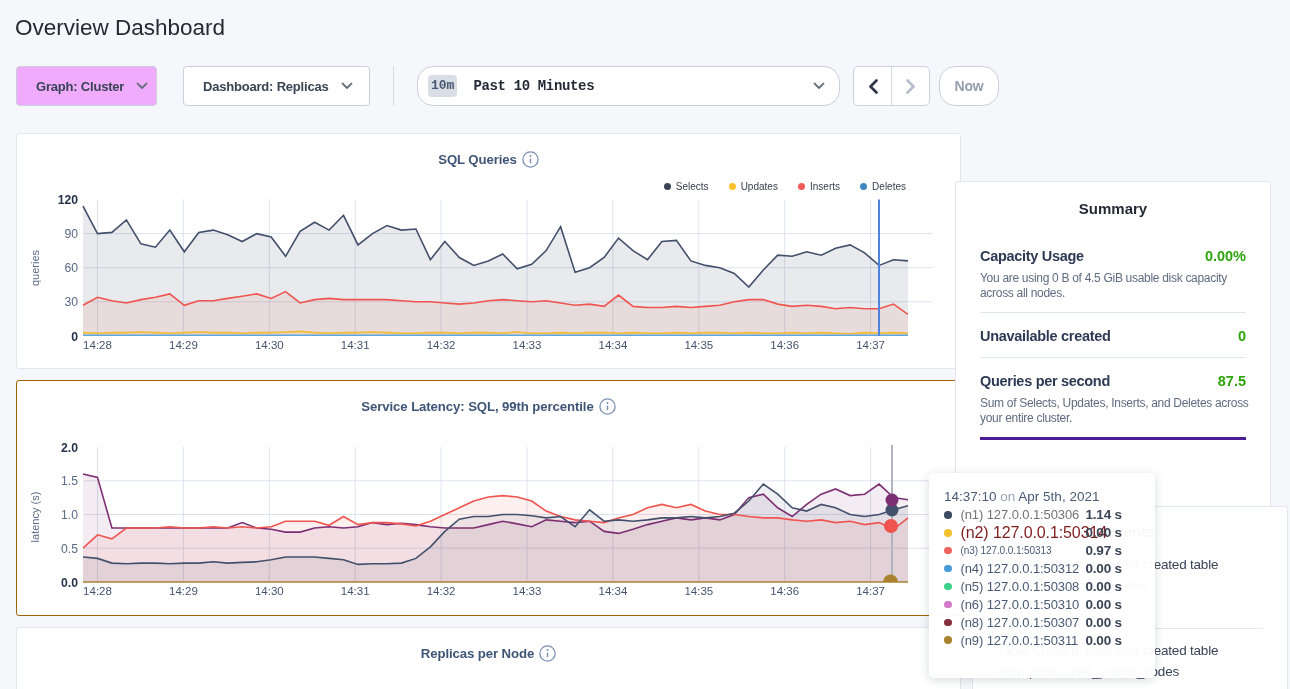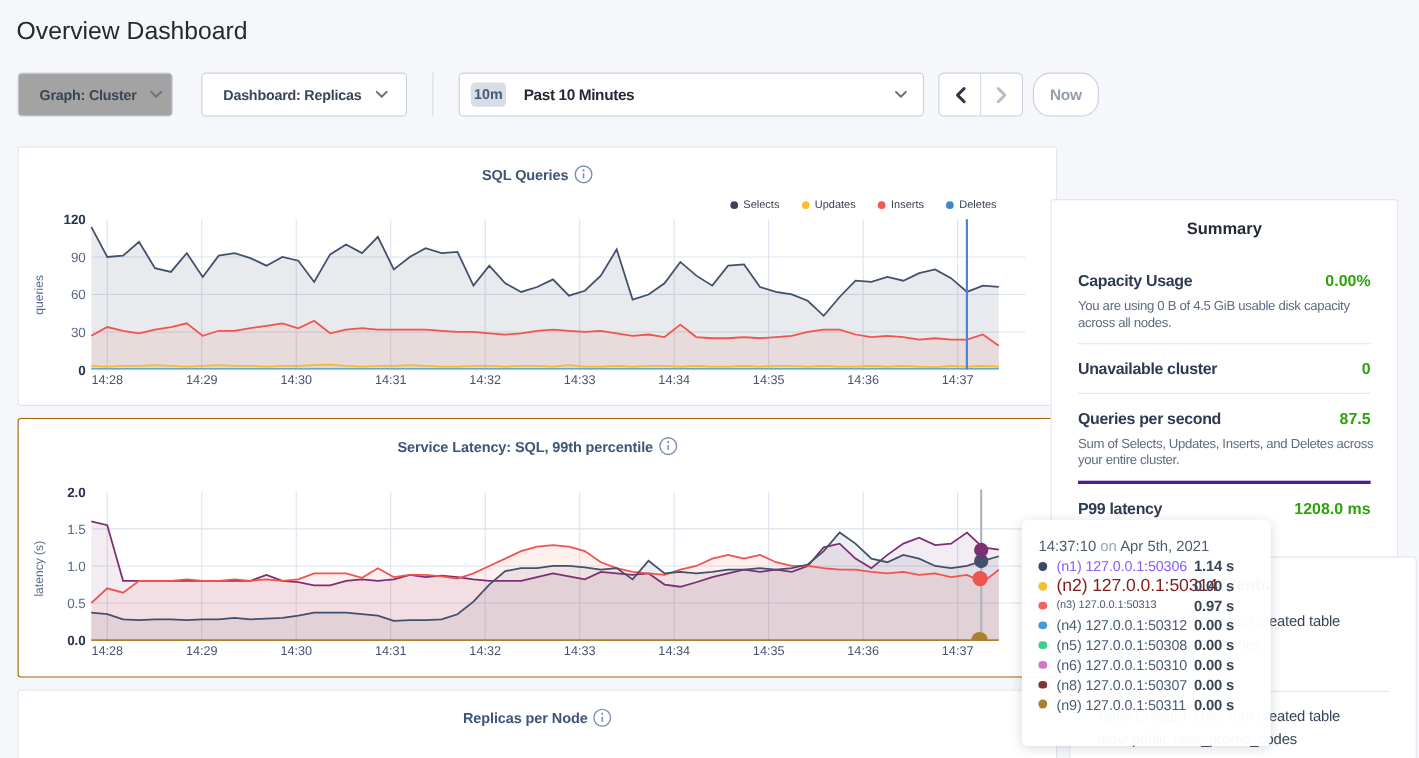--- a/index.html
+++ b/index.html
@@ -1,35 +1,35 @@
 <!DOCTYPE html>
 <html><head><meta charset="utf-8"><style>
 *{margin:0;padding:0}
 body{width:1290px;height:689px;background:#f5f7fa;font-family:"Liberation Sans",sans-serif;position:relative;overflow:hidden}
 </style></head>
 <body>
 <div style="position:absolute;left:15px;top:15px;font-size:22.5px;color:#26292e">Overview Dashboard</div>
-<div style="position:absolute;left:16px;top:66px;width:141px;height:40px;background:#a3a3a3;border:1px solid #c9cfdb;border-radius:4px;box-sizing:border-box;display:flex;align-items:center;white-space:nowrap;">
+<div style="position:absolute;left:16px;top:66px;width:141px;height:40px;background:#f0abfc;border:1px solid #c9cfdb;border-radius:4px;box-sizing:border-box;display:flex;align-items:center;white-space:nowrap;">
     <span style="margin-left:19px;font-size:13px;letter-spacing:-0.2px;font-weight:bold;color:#394455">Graph: Cluster</span>
     <span style="margin-left:12px;display:flex">
       <svg width="12" height="8" viewBox="0 0 12 8">
         <path d="M1.5,1.5 L6,6 L10.5,1.5" fill="none" stroke="#69717e" stroke-width="1.8" stroke-linecap="round" stroke-linejoin="round"></path>
       </svg>
     </span>
   </div>
 <div style="position:absolute;left:183px;top:66px;width:187px;height:40px;background:#fff;border:1px solid #c9cfdb;border-radius:4px;box-sizing:border-box;display:flex;align-items:center;white-space:nowrap;">
     <span style="margin-left:19px;font-size:13px;letter-spacing:-0.2px;font-weight:bold;color:#394455">Dashboard: Replicas</span>
     <span style="margin-left:12px;display:flex">
       <svg width="12" height="8" viewBox="0 0 12 8">
         <path d="M1.5,1.5 L6,6 L10.5,1.5" fill="none" stroke="#69717e" stroke-width="1.8" stroke-linecap="round" stroke-linejoin="round"></path>
       </svg>
     </span>
   </div>
 <div style="position:absolute;left:393px;top:66px;width:1px;height:40px;background:#d5dae2"></div>
-<div style="position:absolute;left:417px;top:66px;width:423px;height:40px;background:#fff;border:1px solid #c9cfdb;border-radius:4px;box-sizing:border-box;display:flex;align-items:center;white-space:nowrap;">
+<div style="position:absolute;left:417px;top:66px;width:423px;height:40px;background:#fff;border:1px solid #c9cfdb;border-radius:16px;box-sizing:border-box;display:flex;align-items:center;white-space:nowrap;font-family:Liberation Mono, monospace;">
     <span style="margin-left:10px;background:#d9dde6;border-radius:4px;font-size:13px;font-weight:bold;color:#475872;padding:3px 3px 4px 3px">10m</span>
     <span style="margin-left:16px;font-size:14px;letter-spacing:-0.35px;font-weight:bold;color:#242a35">Past 10 Minutes</span>
     <span style="margin-left:auto;margin-right:14px;display:flex">
       <svg width="12" height="8" viewBox="0 0 12 8">
         <path d="M1.5,1.5 L6,6 L10.5,1.5" fill="none" stroke="#69717e" stroke-width="1.8" stroke-linecap="round" stroke-linejoin="round"></path>
       </svg>
     </span>
   </div>
 <div style="position:absolute;left:853px;top:66px;width:77px;height:40px;background:#fff;border:1px solid #ccd3df;border-radius:5px;box-sizing:border-box;display:flex">
       <div style="flex:1;display:flex;align-items:center;justify-content:center;border-right:1px solid #d5dae2">
@@ -172,57 +172,51 @@
 <div style="padding:16px 24px 0 24px">
 <div style="border-bottom:1px solid #e2e7ee;padding:14px 0 11px;line-height:18px">
         <div style="display:flex;justify-content:space-between;align-items:baseline;white-space:nowrap">
           <span style="font-size:14.5px;font-weight:bold;color:#2e3a54;letter-spacing:-0.3px">Capacity Usage</span>
           <span style="font-size:14.5px;font-weight:bold;color:#2da30b">0.00%</span>
         </div>
         <div style="font-size:12px;color:#5f6c80;line-height:15px;margin-top:6px;letter-spacing:-0.3px;white-space:nowrap">You are using 0 B of 4.5 GiB usable disk capacity<br>across all nodes.</div>
       </div>
 <div style="border-bottom:1px solid #e2e7ee;padding:14px 0 12px;line-height:18px">
         <div style="display:flex;justify-content:space-between;align-items:baseline;white-space:nowrap">
-          <span style="font-size:14.5px;font-weight:bold;color:#2e3a54;letter-spacing:-0.3px">Unavailable cluster</span>
+          <span style="font-size:14.5px;font-weight:bold;color:#2e3a54;letter-spacing:-0.3px">Unavailable created</span>
           <span style="font-size:14.5px;font-weight:bold;color:#2da30b">0</span>
         </div>
       </div>
 <div style="border-bottom:3px solid #4c1d95;padding:14px 0 11px;line-height:18px">
         <div style="display:flex;justify-content:space-between;align-items:baseline;white-space:nowrap">
           <span style="font-size:14.5px;font-weight:bold;color:#2e3a54;letter-spacing:-0.3px">Queries per second</span>
           <span style="font-size:14.5px;font-weight:bold;color:#2da30b">87.5</span>
         </div>
         <div style="font-size:12px;color:#5f6c80;line-height:15px;margin-top:6px;letter-spacing:-0.3px;white-space:nowrap">Sum of Selects, Updates, Inserts, and Deletes across<br>your entire cluster.</div>
       </div>
-<div style="padding:14px 0 0;line-height:18px">
-        <div style="display:flex;justify-content:space-between;align-items:baseline;white-space:nowrap">
-          <span style="font-size:14.5px;font-weight:bold;color:#2e3a54;letter-spacing:-0.3px">P99 latency</span>
-          <span style="font-size:14.5px;font-weight:bold;color:#2da30b">1208.0 ms</span>
-        </div>
-      </div>
 </div>
   </div>
 <div style="position:absolute;left:972px;top:506px;width:316px;height:240px;background:#fff;border:1px solid #e2e7ee;border-radius:3px;box-sizing:border-box;">
 <div style="text-align:center;font-size:15px;font-weight:bold;color:#242a35;padding-top:16px">Events</div>
 <div style="padding:13.5px 24px 0 24px">
   <div style="border-bottom:1px solid #e2e7ee;padding-bottom:10px">
     <div style="font-size:13.5px;color:#394455;line-height:21px;letter-spacing:-0.2px">Table Created: User root created table movr.public.promo_codes</div>
     <div style="font-size:12px;color:#9aa4b1;margin-top:8px">less than a minute ago</div>
   </div>
   <div style="padding-top:11px">
     <div style="font-size:13.5px;color:#394455;line-height:21px;letter-spacing:-0.2px">Table Created: User root created table movr.public.user_promo_codes</div>
 
   </div>
 </div>
   </div>
 <div style="position:absolute;left:929px;top:473px;width:226px;height:205px;background:rgba(255,255,255,0.965);border-radius:5px;box-shadow:0 2px 10px rgba(40,50,70,0.18);box-sizing:border-box;padding:16px 0 0 15px">
 <div style="font-size:13.5px;color:#4a5b75;margin-bottom:2px;white-space:nowrap">14:37:10 <span style="color:#9aa5b5">on</span> Apr 5th, 2021</div>
 <div style="display:flex;align-items:center;height:17.9px;white-space:nowrap">
       <span style="width:7.5px;height:7.5px;border-radius:50%;background:#3b4a60;margin-right:9px;flex:none"></span>
-      <span style="font-size:13px;color:#8b5cf6;width:125px;flex:none;letter-spacing:-0.1px">(n1) 127.0.0.1:50306</span>
+      <span style="font-size:13px;color:#737373;width:125px;flex:none;letter-spacing:-0.1px">(n1) 127.0.0.1:50306</span>
       <span style="font-size:13.5px;font-weight:bold;color:#394455;letter-spacing:-0.2px">1.14 s</span>
     </div>
     <div style="display:flex;align-items:center;height:17.9px;white-space:nowrap">
       <span style="width:7.5px;height:7.5px;border-radius:50%;background:#f2c12e;margin-right:9px;flex:none"></span>
       <span style="font-size:16px;color:#7f1d1d;width:125px;flex:none;letter-spacing:-0.1px">(n2) 127.0.0.1:50314</span>
       <span style="font-size:13.5px;font-weight:bold;color:#394455;letter-spacing:-0.2px">0.00 s</span>
     </div>
     <div style="display:flex;align-items:center;height:17.9px;white-space:nowrap">
       <span style="width:7.5px;height:7.5px;border-radius:50%;background:#ee655f;margin-right:9px;flex:none"></span>
       <span style="font-size:10px;color:#4a5b75;width:125px;flex:none;letter-spacing:-0.1px">(n3) 127.0.0.1:50313</span>

